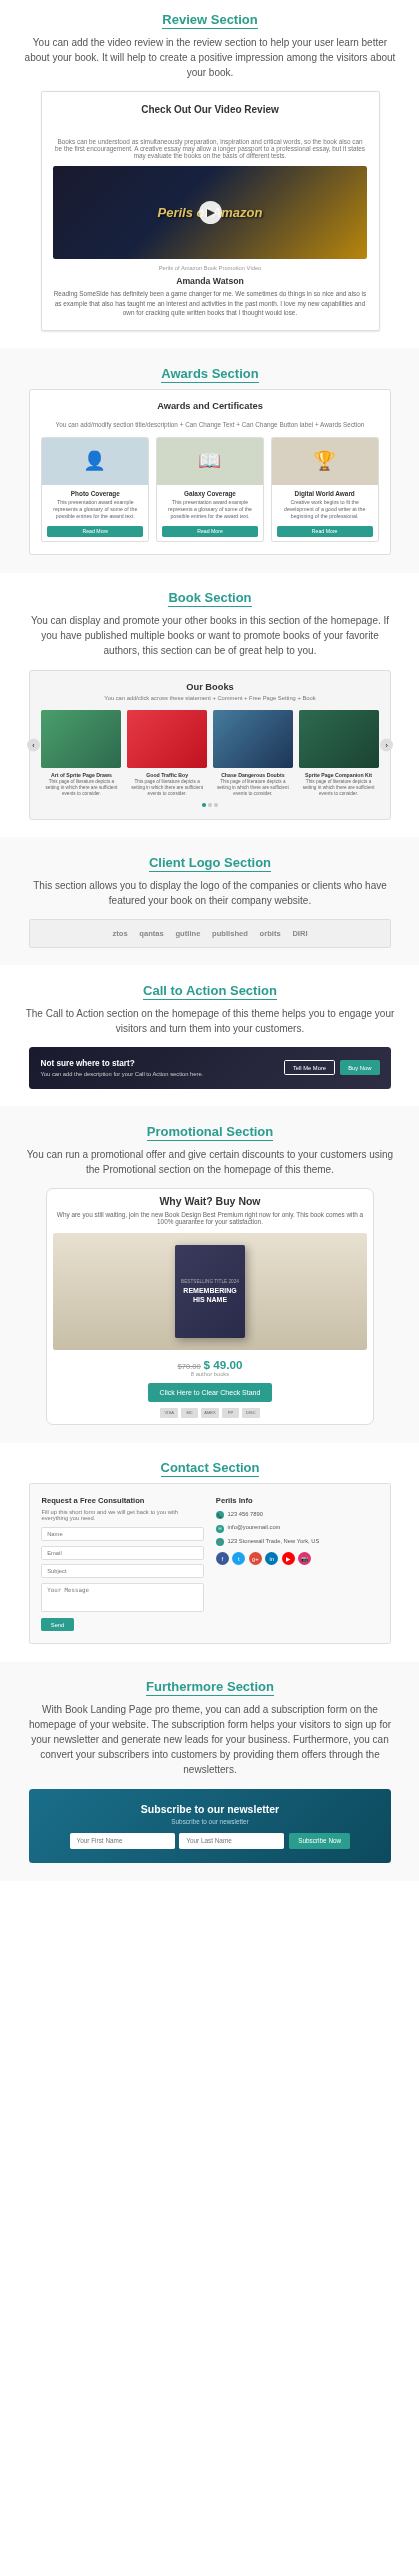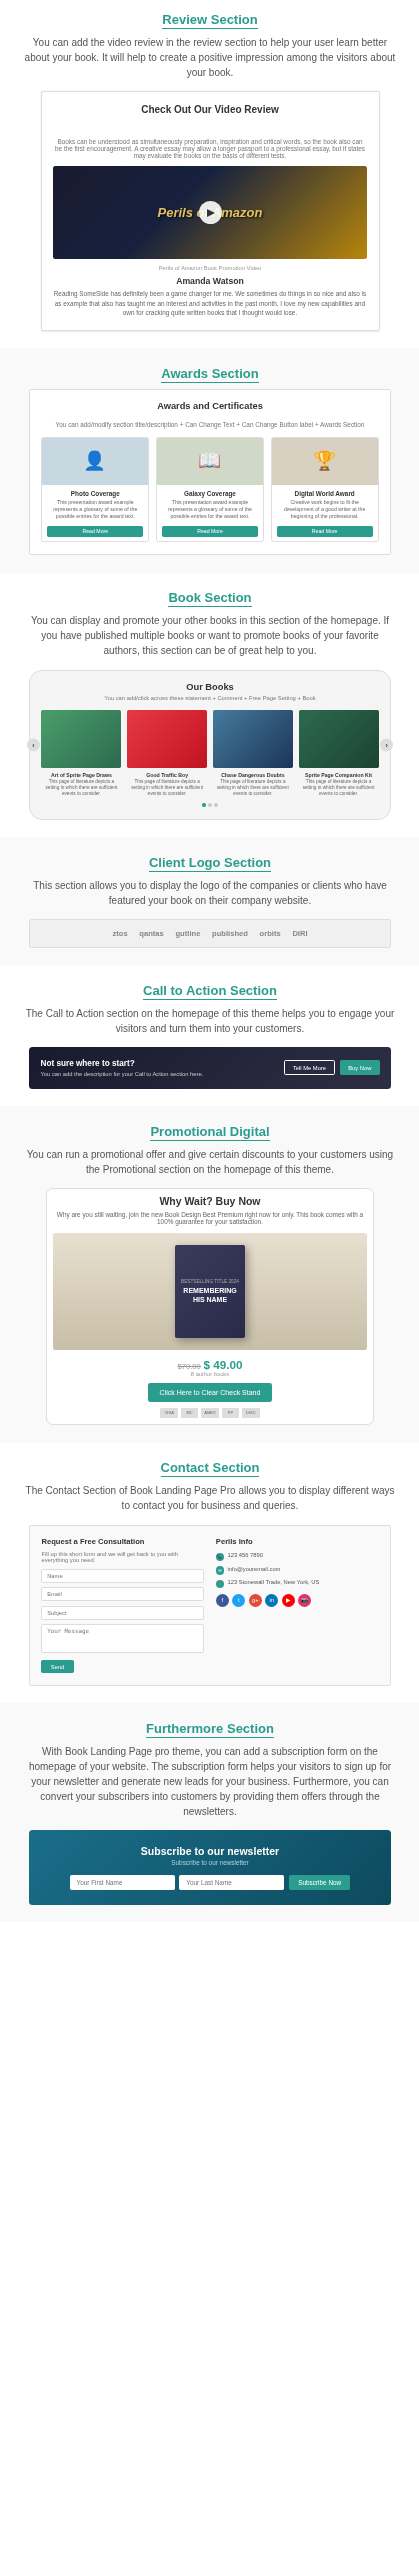--- a/index.html
+++ b/index.html
@@ -32,21 +32,21 @@
     .award-img { height: 47px; background: #c8d8e0; display: flex; align-items: center; justify-content: center; }
     .award-img-2 { background: #d0d8c8; }
     .award-img-3 { background: #d8d0c0; }
     .award-body { padding: 4.7px; }
     .award-card-title { font-size: 6.4px; font-weight: bold; color: #333; margin-bottom: 2.3px; }
     .award-card-text { font-size: 5.2px; color: #666; margin-bottom: 4.7px; line-height: 1.4; }
     .award-btn { background: #2a9d8f; color: #fff; border: none; border-radius: 1.7px; padding: 2.3px 5.8px; font-size: 5.2px; cursor: pointer; width: 100%; }
 
     
     .book-section { text-align: center; padding: 17.5px 23px; }
-    .books-inner { border: 0.6px solid #ddd; border-radius: 13px; padding: 11.7px; margin: 0 5.8px; background: #f5f5f5; position: relative; }
+    .books-inner { border: 0.6px solid #ddd; border-radius: 3px; padding: 11.7px; margin: 0 5.8px; background: #f5f5f5; position: relative; }
     .books-inner-title { font-size: 9.3px; font-weight: bold; color: #333; margin-bottom: 2.9px; }
     .books-inner-sub { font-size: 5.8px; color: #777; margin-bottom: 8.7px; }
     .books-slider { display: flex; gap: 5.8px; justify-content: center; }
     .book-item { flex: 1; }
     .book-cover { height: 58px; border-radius: 1.7px; margin-bottom: 3.5px; }
     .book-cover-1 { background: linear-gradient(135deg, #4a9e6b, #2d6a4f); }
     .book-cover-2 { background: linear-gradient(135deg, #e63946, #c1121f); }
     .book-cover-3 { background: linear-gradient(135deg, #457b9d, #1d3557); }
     .book-cover-4 { background: linear-gradient(135deg, #2d6a4f, #1b4332); }
     .book-title-text { font-size: 5.2px; font-weight: bold; color: #333; margin-bottom: 1.7px; }
@@ -268,21 +268,21 @@
       <div class="cta-buttons">
         <button class="cta-btn-1">Tell Me More</button>
         <button class="cta-btn-2">Buy Now</button>
       </div>
     </div>
   </div>
 </section>
 
 <section>
   <div class="promo-section">
-    <h2 class="section-title">Promotional Digital</h2>
+    <h2 class="section-title">Promotional Section</h2>
     <p class="section-desc">You can run a promotional offer and give certain discounts to your customers using the Promotional section on the homepage of this theme.</p>
 
     <div class="promo-inner">
       <h3 class="promo-inner-title">Why Wait? Buy Now</h3>
       <p class="promo-inner-sub">Why are you still waiting, join the new Book Design Best Premium right now for only. This book comes with a 100% guarantee for your satisfaction.</p>
 
       <div class="book-display">
         <div class="book-3d">
           <div class="book-3d-line">BESTSELLING TITLE 2024</div>
           <div class="book-3d-title">REMEMBERING</div>
@@ -305,21 +305,20 @@
         <div class="pay-icon">PP</div>
         <div class="pay-icon">DISC</div>
       </div>
     </div>
   </div>
 </section>
 
 <section>
   <div class="contact-section">
     <h2 class="section-title">Contact Section</h2>
-    <p class="section-desc">The Contact Section of Book Landing Page Pro allows you to display different ways to contact you for business and queries.</p>
 
     <div class="contact-inner">
       <div class="contact-grid">
         <div class="contact-left">
           <div class="contact-form-title">Request a Free Consultation</div>
           <div class="contact-form-sub">Fill up this short form and we will get back to you with everything you need.</div>
           <div class="form-field">
             <input class="form-input" type="text" placeholder="Name" style="">
           </div>
           <div class="form-field">

